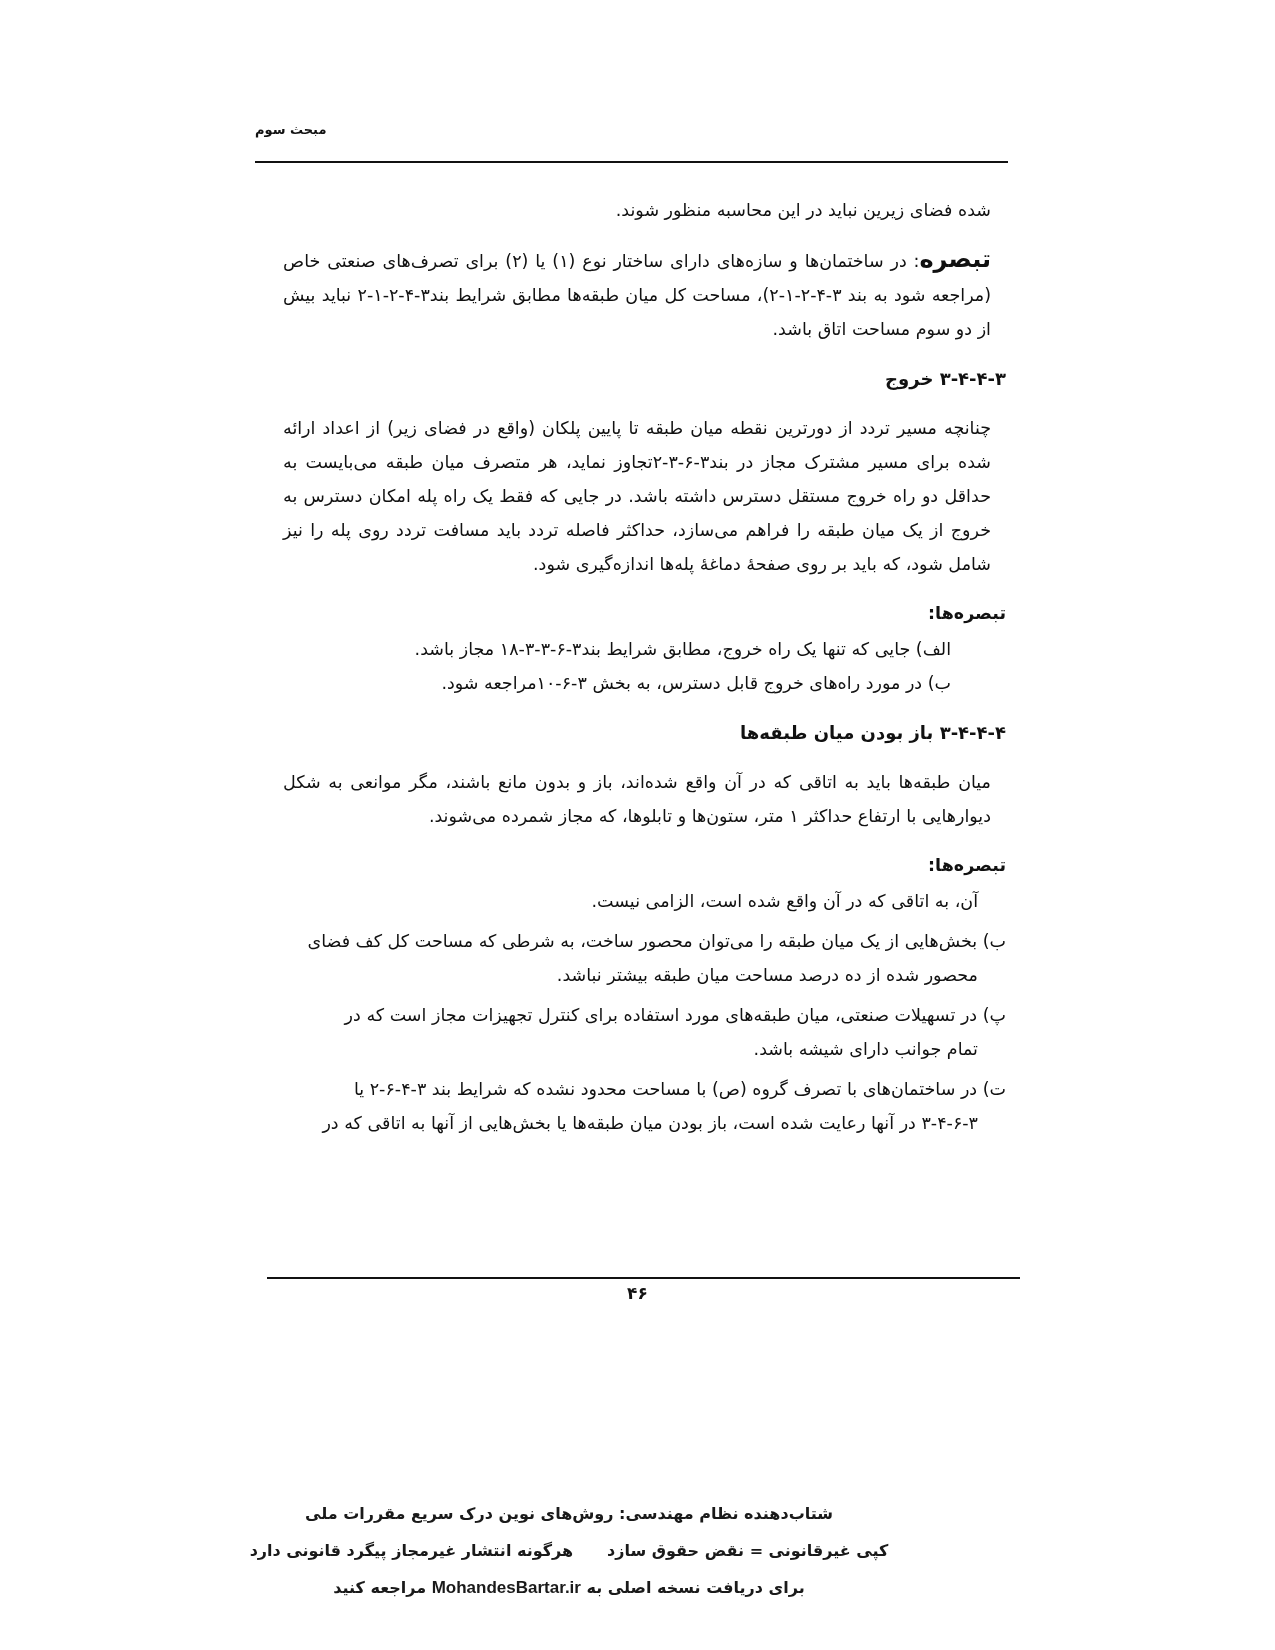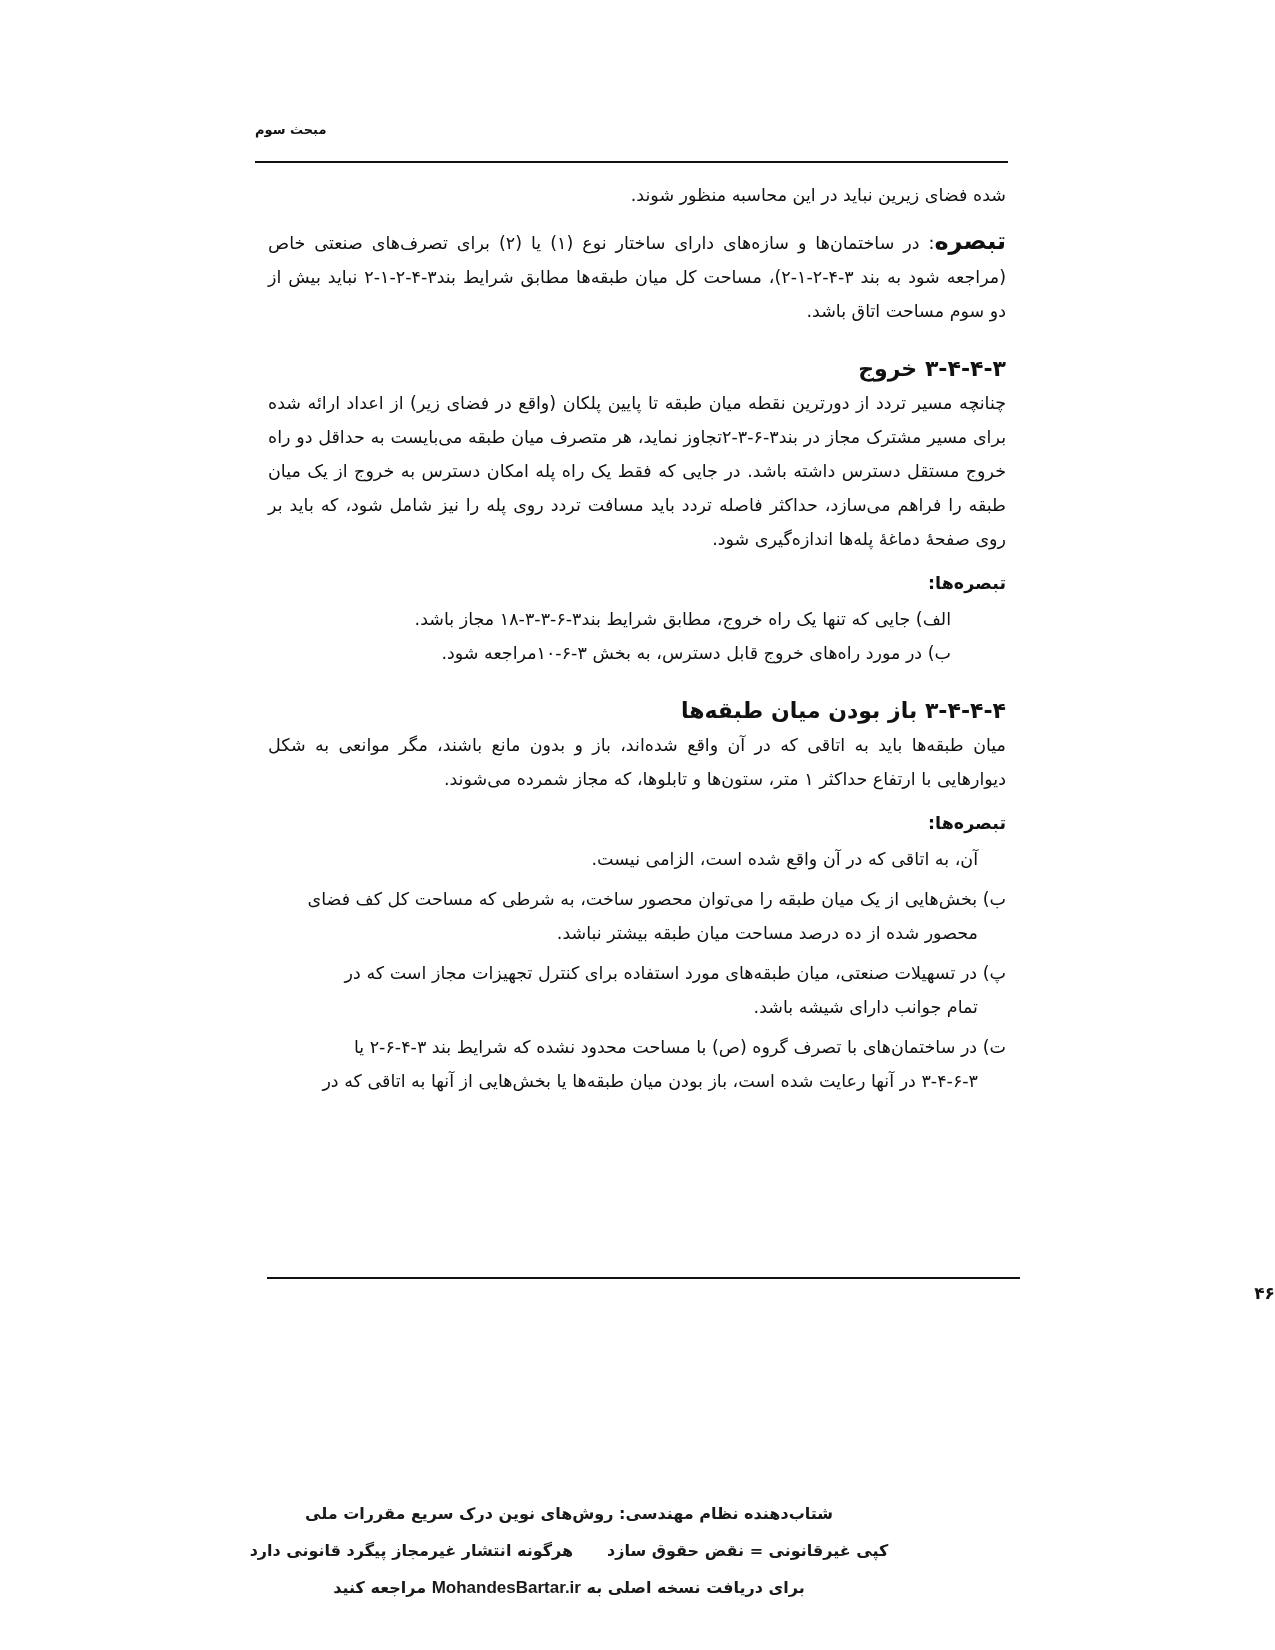--- a/index.html
+++ b/index.html
@@ -41,27 +41,27 @@
     .content {
       position: absolute;
       left: 268px;
       width: 738px;
       top: 178px;
       direction: rtl;
       text-align: justify;
       font-size: 17.5px;
       line-height: 34px;
     }
-    .content p { margin: 0; }
+    .content p { margin: 15px; }
     .content .first-line { margin-bottom: 12px; }
     .content .note-bold { font-weight: bold; font-size: 24px; }
     .content .section-title {
       font-weight: bold;
-      font-size: 22px;
-      margin-top: 24px;
+      font-size: 18px;
+      margin-top: 16px;
       line-height: 34px;
     }
     .content .notes-title {
       font-weight: bold;
       margin-top: 10px;
       margin-bottom: 2px;
     }
     .content .indent-list .item {
       margin-bottom: 6px;
     }
@@ -77,21 +77,21 @@
     .content .notes-short .item {
       padding-right: 55px;
       text-align: right;
     }
 
     .page-number {
       position: absolute;
       left: 0;
       width: 1275px;
       top: 1283px;
-      text-align: right;
+      text-align: center;
       font-size: 17px;
       font-weight: bold;
       direction: rtl;
     }
     .footer {
       position: absolute;
       left: 0;
       width: 1138px;
       top: 1495px;
       text-align: center;

